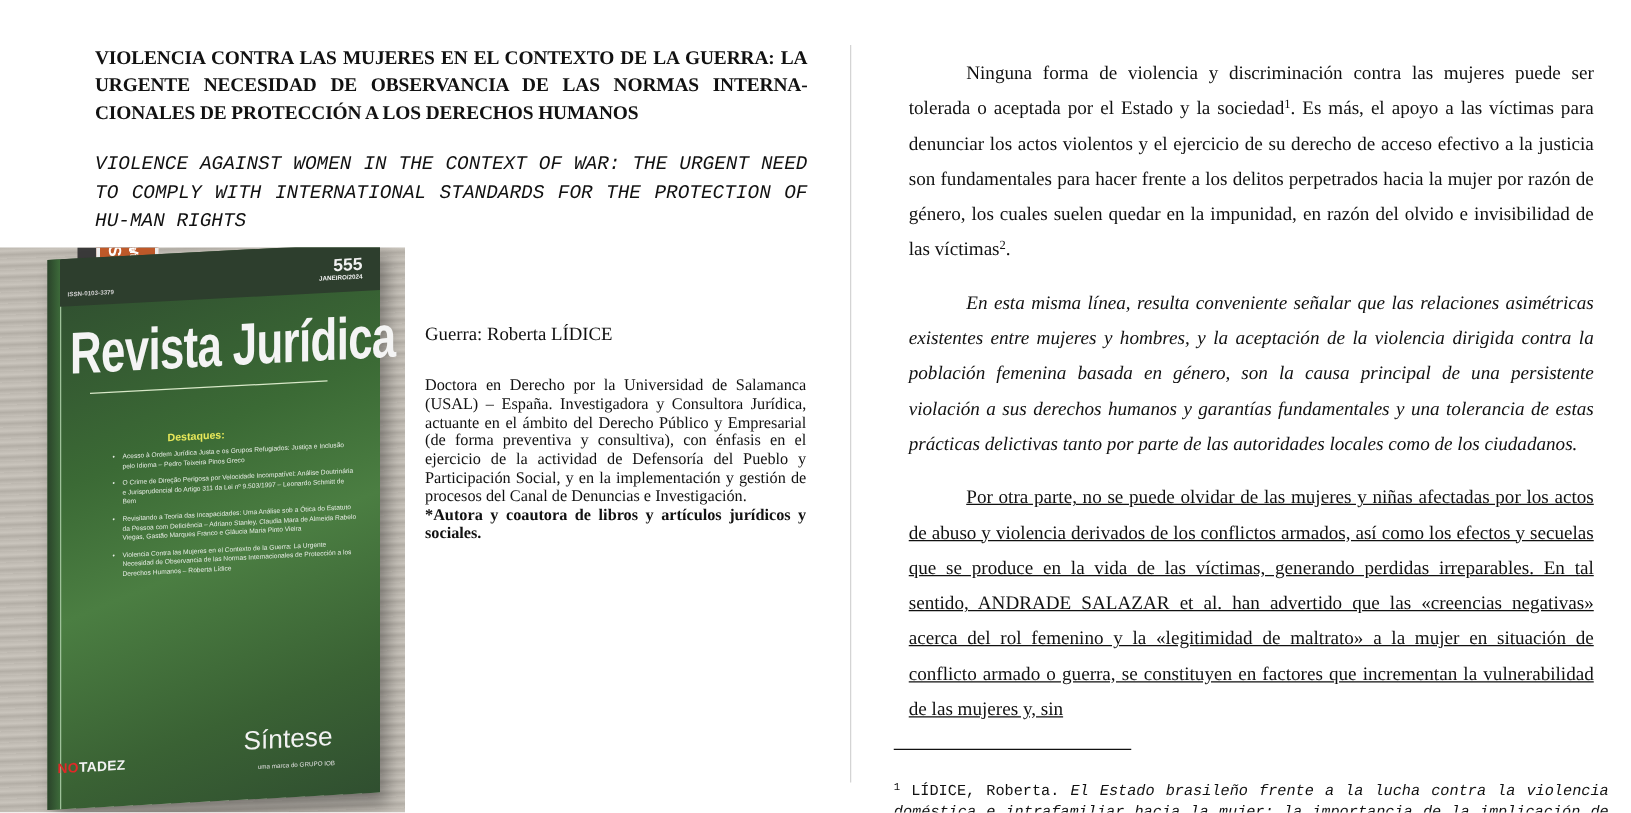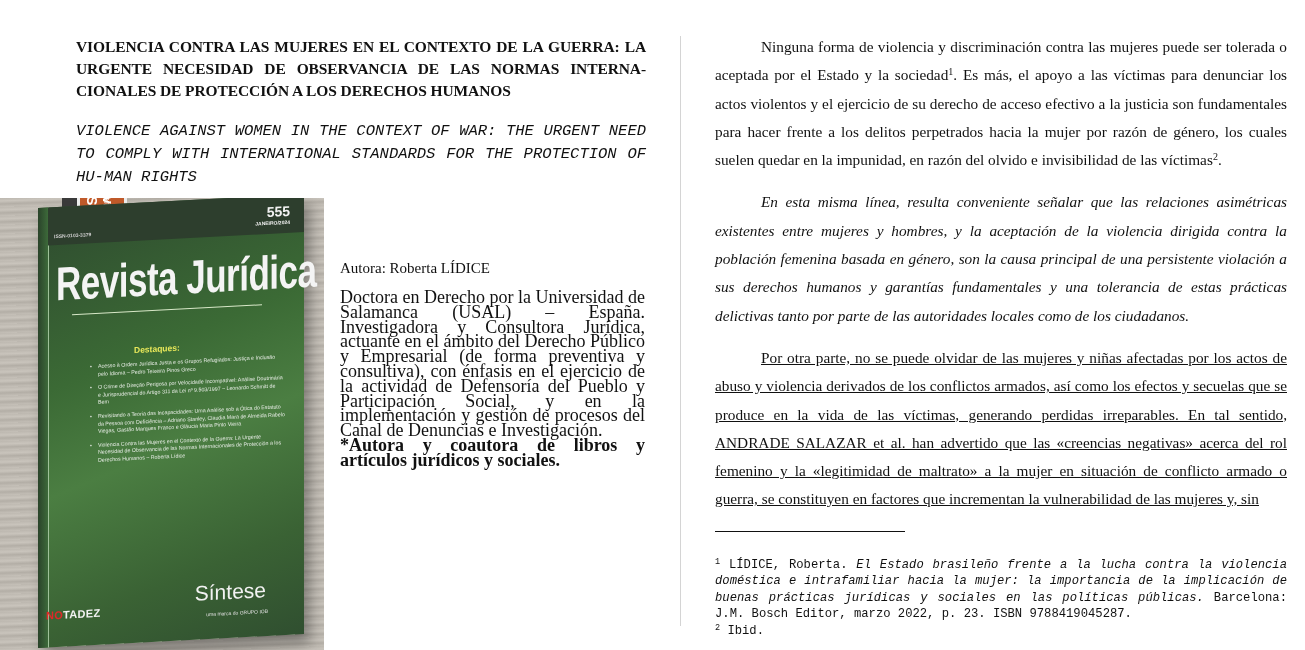--- a/index.html
+++ b/index.html
@@ -32,24 +32,24 @@
   .highlights-title { position: absolute; left: 96px; top: 142px; font-family: "Liberation Sans", sans-serif; font-weight: bold; font-size: 8.5px; color: #e8e85a; }
   .highlights { position: absolute; left: 52px; top: 158px; width: 196px; margin: 0; padding: 0; list-style: none; font-family: "Liberation Sans", sans-serif; font-size: 5.3px; line-height: 7.6px; color: #e6ece4; }
   .highlights li { position: relative; padding-left: 8px; margin-bottom: 6px; }
   .highlights li::before { content: "•"; position: absolute; left: 0; top: 0; }
   .brand-left { position: absolute; left: 8px; bottom: 26px; font-family: "Liberation Sans", sans-serif; font-weight: bold; font-size: 11px; color: #f2f2f2; letter-spacing: 0.3px; }
   .brand-left .red { color: #e02828; }
   .brand-right { position: absolute; right: 38px; bottom: 34px; font-family: "Liberation Sans", sans-serif; font-size: 21px; color: #f2f2f2; }
   .brand-sub { position: absolute; right: 36px; bottom: 22px; font-family: "Liberation Sans", sans-serif; font-size: 5px; color: #e0e0e0; }
 
   .author-name { position: absolute; left: 340px; top: 260px; font-size: 15px; }
-  .author-bio { position: absolute; left: 340px; top: 290px; width: 305px; font-size: 18px; line-height: 14.8px; text-align: justify; }
+  .author-bio { position: absolute; left: 340px; top: 301px; width: 305px; font-size: 13px; line-height: 14.8px; text-align: justify; }
   .author-bio .bold { font-weight: bold; display: block; font-family: Liberation Serif, serif; }
 
-  .right p { margin: 0; font-size: 15.3px; line-height: 28.3px; text-align: justify; text-indent: 46px; }
+  .right p { margin: 12px; font-size: 15.3px; line-height: 28.3px; text-align: justify; text-indent: 46px; }
   .right p.p2 { margin-top: 14px; font-style: italic; }
   .right p.p3 { margin-top: 14px; text-decoration: underline; }
   sup { font-size: 10px; line-height: 0; vertical-align: 5px; }
   .fn-rule { width: 190px; height: 1px; background: #111; margin-top: 17px; }
   .footnotes { margin-top: 25px; font-size: 12.2px; line-height: 16.5px; font-family: Liberation Mono, monospace; }
   .footnotes div { text-align: justify; }
   .footnotes sup { font-size: 8.5px; vertical-align: 4px; }
 </style>
 </head>
 <body>
@@ -77,21 +77,21 @@
         <li>O Crime de Direção Perigosa por Velocidade Incompatível: Análise Doutrinária e Jurisprudencial do Artigo 311 da Lei nº 9.503/1997 – Leonardo Schmitt de Bem</li>
         <li>Revisitando a Teoria das Incapacidades: Uma Análise sob a Ótica do Estatuto da Pessoa com Deficiência – Adriano Stanley, Claudia Mara de Almeida Rabelo Viegas, Gastão Marques Franco e Gláucia Maria Pinto Vieira</li>
         <li>Violencia Contra las Mujeres en el Contexto de la Guerra: La Urgente Necesidad de Observancia de las Normas Internacionales de Protección a los Derechos Humanos – Roberta Lídice</li>
       </ul>
       <div class="brand-left"><span class="red">NO</span><span>TADEZ</span></div>
       <div class="brand-right">Síntese</div>
       <div class="brand-sub">uma marca do GRUPO IOB</div>
     </div>
   </div>
 
-  <div class="author-name">Autora: Roberta LÍDICE</div>
+  <div class="author-name">Guerra: Roberta LÍDICE</div>
   <div class="author-bio">
     <span>Doctora en Derecho por la Universidad de Salamanca (USAL) – España. Investigadora y Consultora Jurídica, actuante en el ámbito del Derecho Público y Empresarial (de forma preventiva y consultiva), con énfasis en el ejercicio de la actividad de Defensoría del Pueblo y Participación Social, y en la implementación y gestión de procesos del Canal de Denuncias e Investigación.</span>
     <span class="bold">*Autora y coautora de libros y artículos jurídicos y sociales.</span>
   </div>
 </div>
 
 <div class="divider"></div>
 
 <div class="right">
   <p><span>Ninguna forma de violencia y discriminación contra las mujeres puede ser tolerada o aceptada por el Estado y la sociedad</span><sup>1</sup><span>. Es más, el apoyo a las víctimas para denunciar los actos violentos y el ejercicio de su derecho de acceso efectivo a la justicia son fundamentales para hacer frente a los delitos perpetrados hacia la mujer por razón de género, los cuales suelen quedar en la impunidad, en razón del olvido e invisibilidad de las víctimas</span><sup>2</sup><span>.</span></p>

